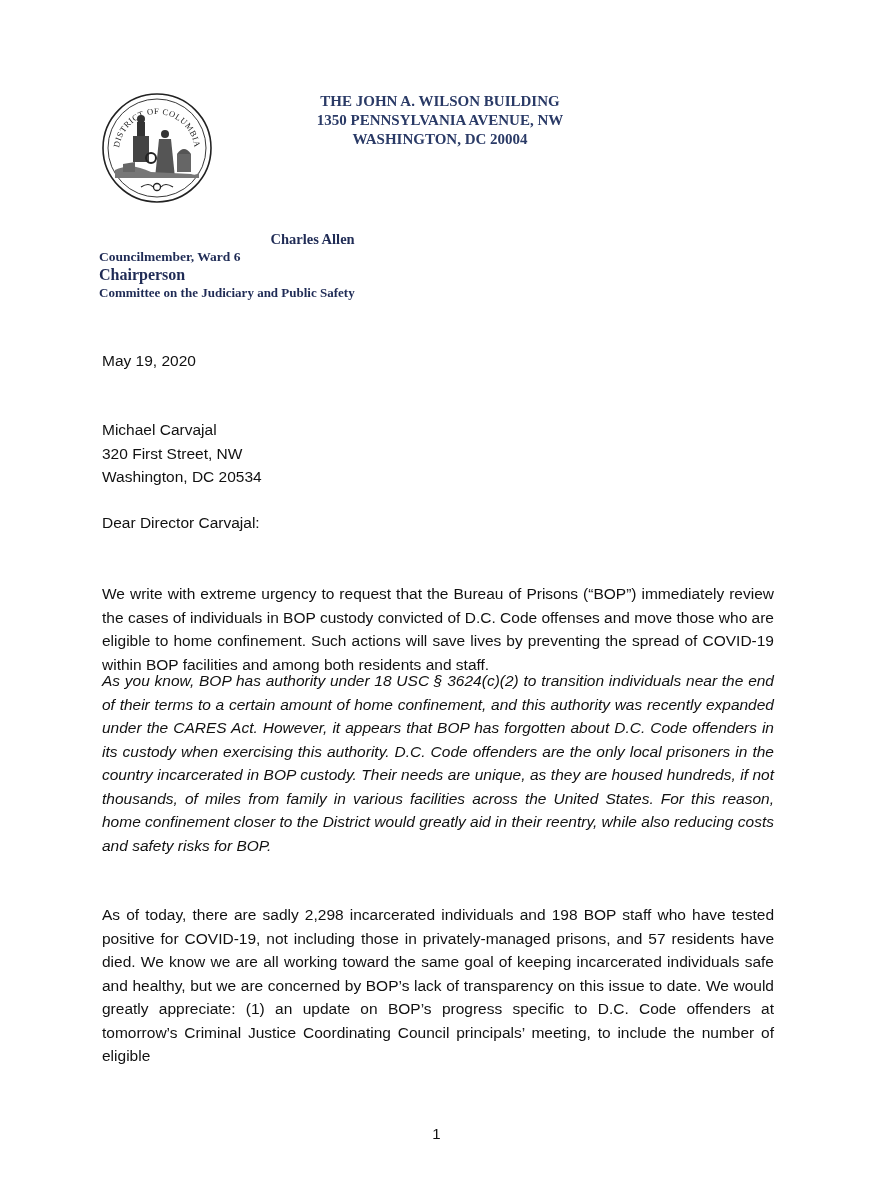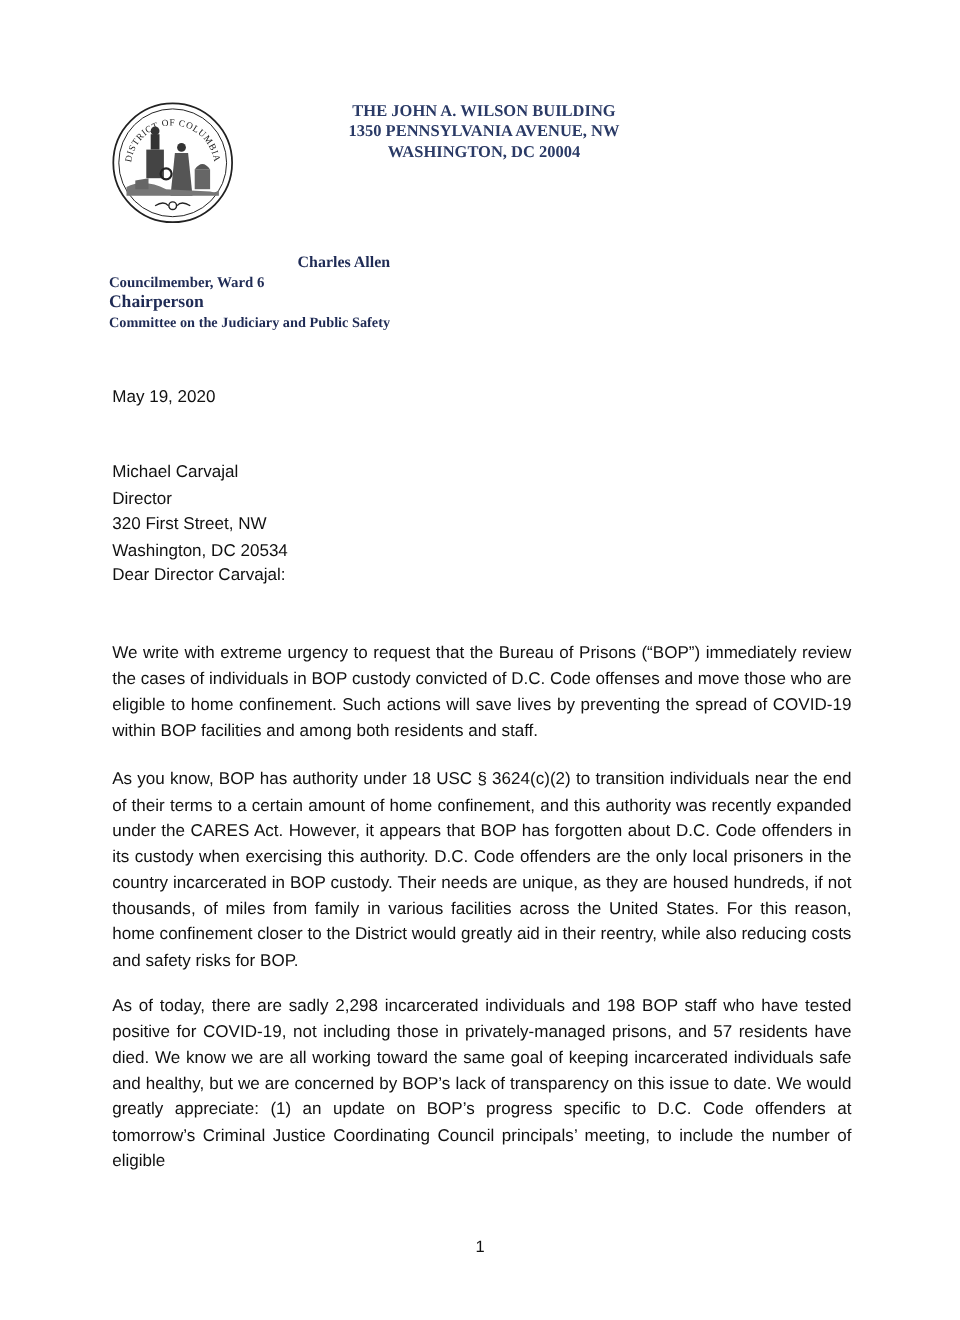--- a/index.html
+++ b/index.html
@@ -26,21 +26,21 @@
   .rightcol .it { font-size: 12px; line-height: 17px; }
 
   .body-text { position: absolute; left: 102px; width: 672px;
     font-family: "Liberation Sans", "DejaVu Sans", sans-serif; font-size: 15.5px; color: #111;
     line-height: 23.5px; }
   .date { top: 349px; }
   .addr { top: 418px; }
   .salutation { top: 511px; }
   .para { text-align: justify; }
   .p1 { top: 582px; }
-  .p2 { top: 697px; }
+  .p2 { top: 669px; font-style: italic; }
   .p3 { top: 903px; }
 
   .pagenum { position: absolute; left: 0; width: 873px; top: 1125px; text-align: center;
     font-family: "Liberation Sans", "DejaVu Sans", sans-serif; font-size: 15px; color: #111; }
 </style>
 </head>
 <body>
 
 <div class="page">
 
@@ -79,21 +79,20 @@
     <div class="role">Councilmember, Ward 6</div>
     <div class="chair">Chairperson</div>
     <div class="cmte">Committee on the Judiciary and Public Safety</div>
   </div>
 
 
   <div class="body-text date">May 19, 2020</div>
 
   <div class="body-text addr">
     <div>Michael Carvajal</div>
-    <div>Director</div>
     <div>320 First Street, NW</div>
     <div>Washington, DC 20534</div>
   </div>
 
   <div class="body-text salutation">Dear Director Carvajal:</div>
 
   <div class="body-text para p1">We write with extreme urgency to request that the Bureau of Prisons (“BOP”) immediately review the cases of individuals in BOP custody convicted of D.C. Code offenses and move those who are eligible to home confinement. Such actions will save lives by preventing the spread of COVID-19 within BOP facilities and among both residents and staff.</div>
   <div class="body-text para p2">As you know, BOP has authority under 18 USC § 3624(c)(2) to transition individuals near the end of their terms to a certain amount of home confinement, and this authority was recently expanded under the CARES Act. However, it appears that BOP has forgotten about D.C. Code offenders in its custody when exercising this authority. D.C. Code offenders are the only local prisoners in the country incarcerated in BOP custody. Their needs are unique, as they are housed hundreds, if not thousands, of miles from family in various facilities across the United States. For this reason, home confinement closer to the District would greatly aid in their reentry, while also reducing costs and safety risks for BOP.</div>
   <div class="body-text para p3">As of today, there are sadly 2,298 incarcerated individuals and 198 BOP staff who have tested positive for COVID-19, not including those in privately-managed prisons, and 57 residents have died. We know we are all working toward the same goal of keeping incarcerated individuals safe and healthy, but we are concerned by BOP’s lack of transparency on this issue to date. We would greatly appreciate: (1) an update on BOP’s progress specific to D.C. Code offenders at tomorrow’s Criminal Justice Coordinating Council principals’ meeting, to include the number of eligible</div>
 

